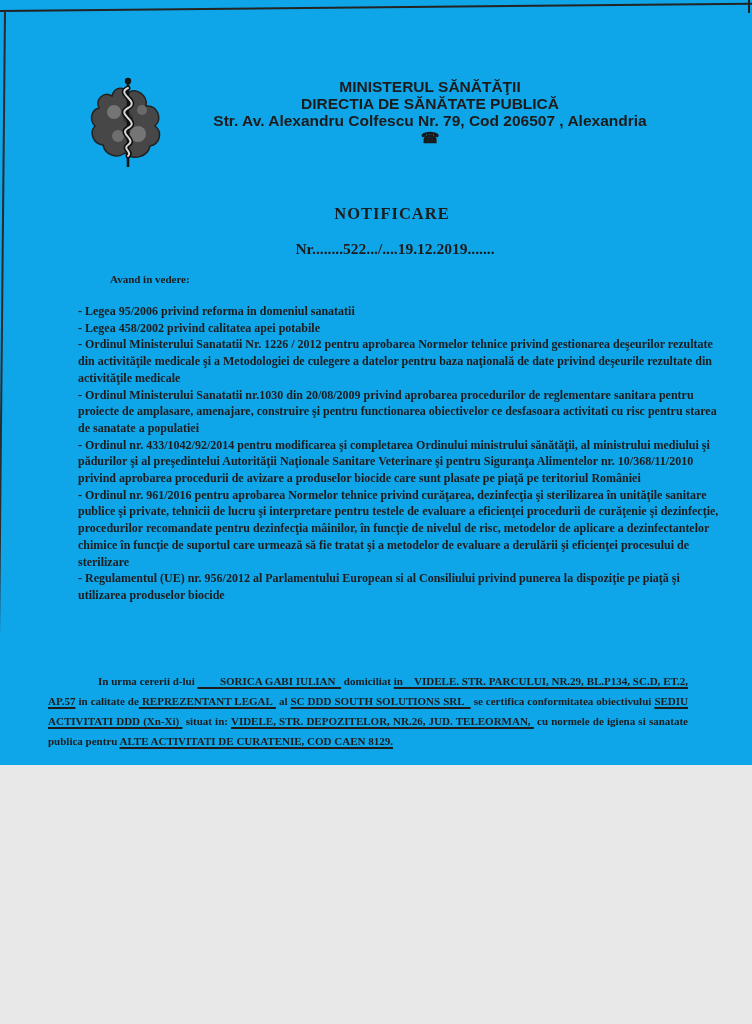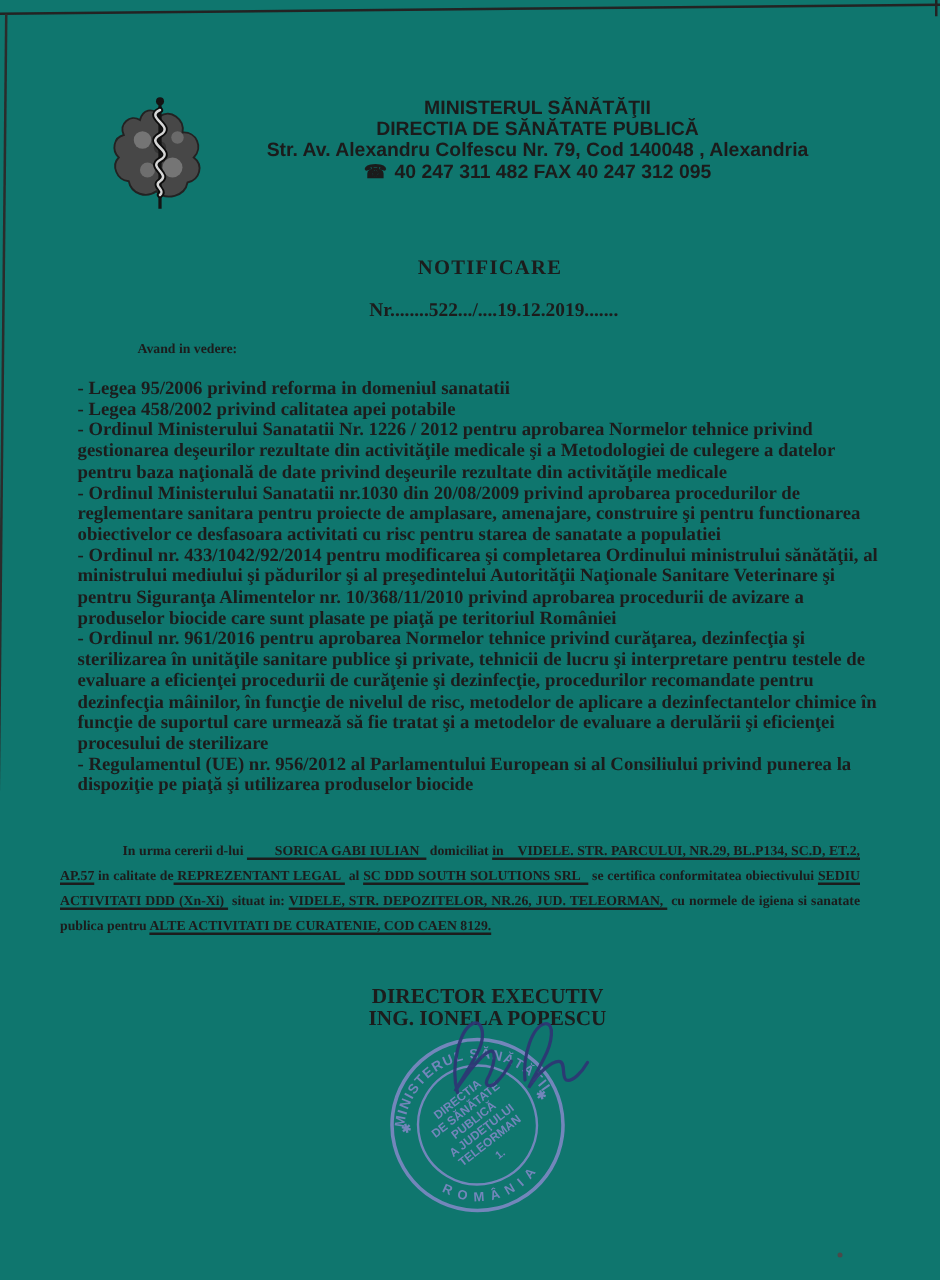--- a/index.html
+++ b/index.html
@@ -1,17 +1,17 @@
 <!DOCTYPE html>
 <html style="--stamp-ink: #7e88c4;"><head>
 <meta charset="utf-8">
 <title>Scanned document</title>
 <style>
   html,body{margin:0;padding:0;background:#e8e8e8;}
-  .page{position:relative;width:752px;height:1024px;margin:0 auto;background:#0f766e;
+  .page{position:relative;width:752px;height:765px;margin:0 auto;background:#0ea5e9;
         font-family:"Liberation Serif",serif;color:#1c1c1c;overflow:hidden;}
   
   .scanline-top{position:absolute;left:0;top:10px;width:756px;height:2px;background:#232323;
         transform:rotate(-0.55deg);transform-origin:left center;}
   .scanline-left{position:absolute;left:4px;top:11px;width:2px;height:1008px;background:#2b2b2b;
         transform:rotate(0.55deg);transform-origin:top center;}
   .scan-tick{position:absolute;right:2px;top:0;width:2px;height:13px;background:#232323;}
   .speck{position:absolute;left:670px;top:1002px;width:4px;height:4px;border-radius:50%;background:#4a4a4a;}
 
   
@@ -23,22 +23,22 @@
   .phone-glyph{font-size:15px;}
 
   
   .title-line{position:absolute;left:30px;top:204px;width:724px;text-align:center;
        font-weight:bold;font-size:16.5px;letter-spacing:1px;}
   .nr-line{position:absolute;left:30px;top:240px;width:730px;text-align:center;
        font-weight:bold;font-size:15.5px;}
   .preamble{position:absolute;left:110px;top:273px;font-weight:bold;font-size:11px;}
 
   
-  .considerations{position:absolute;left:62px;top:303px;width:642px;
-       font-weight:bold;font-size:15px;line-height:16.7px;}
+  .considerations{position:absolute;left:78px;top:303px;width:642px;
+       font-weight:bold;font-size:12px;line-height:16.7px;}
 
   
   .request{position:absolute;left:48px;top:671px;width:640px;font-weight:bold;
        font-size:11px;line-height:20px;text-align:justify;text-indent:50px;}
   .useg{text-decoration:underline;text-decoration-thickness:1.5px;text-underline-offset:2px;}
 
   
   .signoff{position:absolute;left:190px;top:788px;width:400px;text-align:center;
        font-weight:bold;font-size:17px;line-height:18px;}
 
@@ -70,24 +70,23 @@
       <circle cx="46" cy="7" r="3.2" fill="#141414"></circle>
       <rect x="44.7" y="9" width="2.6" height="84" fill="#141414"></rect>
       <path d="M46,14 C33,20 59,27 46,34 C33,41 59,47 46,54 C36,60 55,65 46,71 C40,75 51,78 46,82" fill="none" stroke="#0d0d0d" stroke-width="5" stroke-linecap="round"></path>
       <path d="M46,14 C33,20 59,27 46,34 C33,41 59,47 46,54 C36,60 55,65 46,71 C40,75 51,78 46,82" fill="none" stroke="#d6d6d6" stroke-width="2" stroke-linecap="round"></path>
     </svg>
   </div>
 
   <div class="hdr">
     <div>MINISTERUL SĂNĂTĂŢII</div>
     <div>DIRECTIA  DE SĂNĂTATE PUBLICĂ</div>
-    <div>Str. Av. Alexandru Colfescu Nr. 79, Cod 140048 , Alexandria</div>
+    <div>Str. Av. Alexandru Colfescu Nr. 79, Cod 206507 , Alexandria</div>
     <div class="phone-row">
       <span class="phone-glyph">☎</span>
-      <span>40 247 311 482 FAX  40 247 312 095</span>
     </div>
   </div>
 
   <div class="title-line">NOTIFICARE</div>
   <div class="nr-line">Nr........522.../....19.12.2019.......</div>
 
   <div class="preamble">Avand in vedere:</div>
   <div class="considerations" id="considerations">
       <div>- Legea 95/2006 privind reforma in domeniul sanatatii</div>
       <div>- Legea 458/2002 privind calitatea apei potabile</div>

